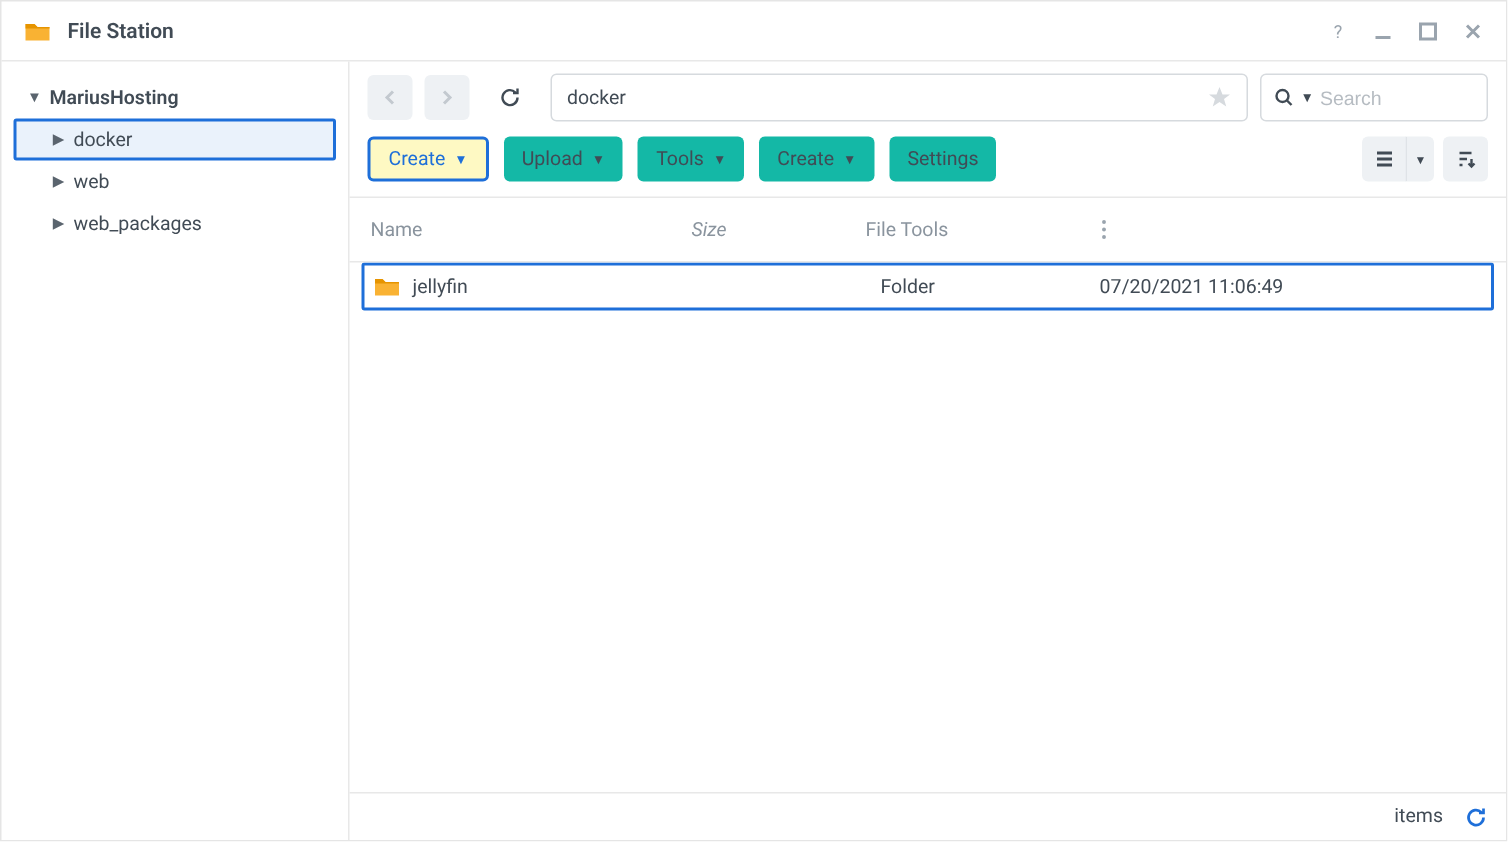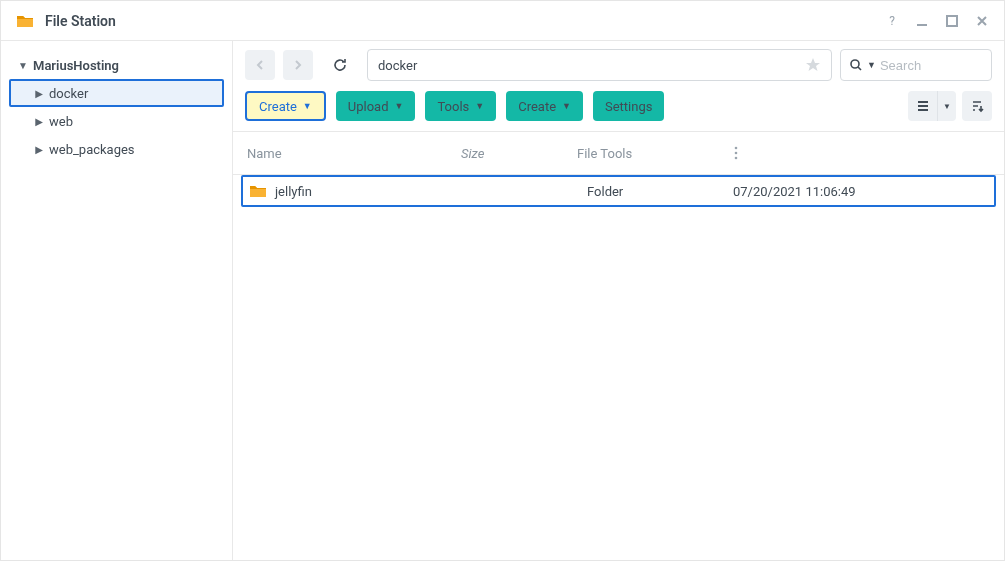--- a/index.html
+++ b/index.html
@@ -223,16 +223,24 @@
             </span>
             <span>jellyfin</span>
           </div>
           <div class="col-size"></div>
           <div class="col-type">Folder</div>
           <div class="col-date">07/20/2021 11:06:49</div>
           <div class="col-menu"></div>
         </div>
       </div>
 
+      <div class="statusbar">
+        <span>items</span>
+        <span class="refresh">
+          <svg width="16" height="16" viewBox="0 0 16 16">
+              <path d="M13 8 A5 5 0 1 1 11.5 4.5 M13 2 L13 5 L10 5" fill="none" stroke="#1e6fd9" stroke-width="1.8"></path>
+            </svg>
+        </span>
+      </div>
 
     </div>
   </div>
 </div>
 
 </body></html>

